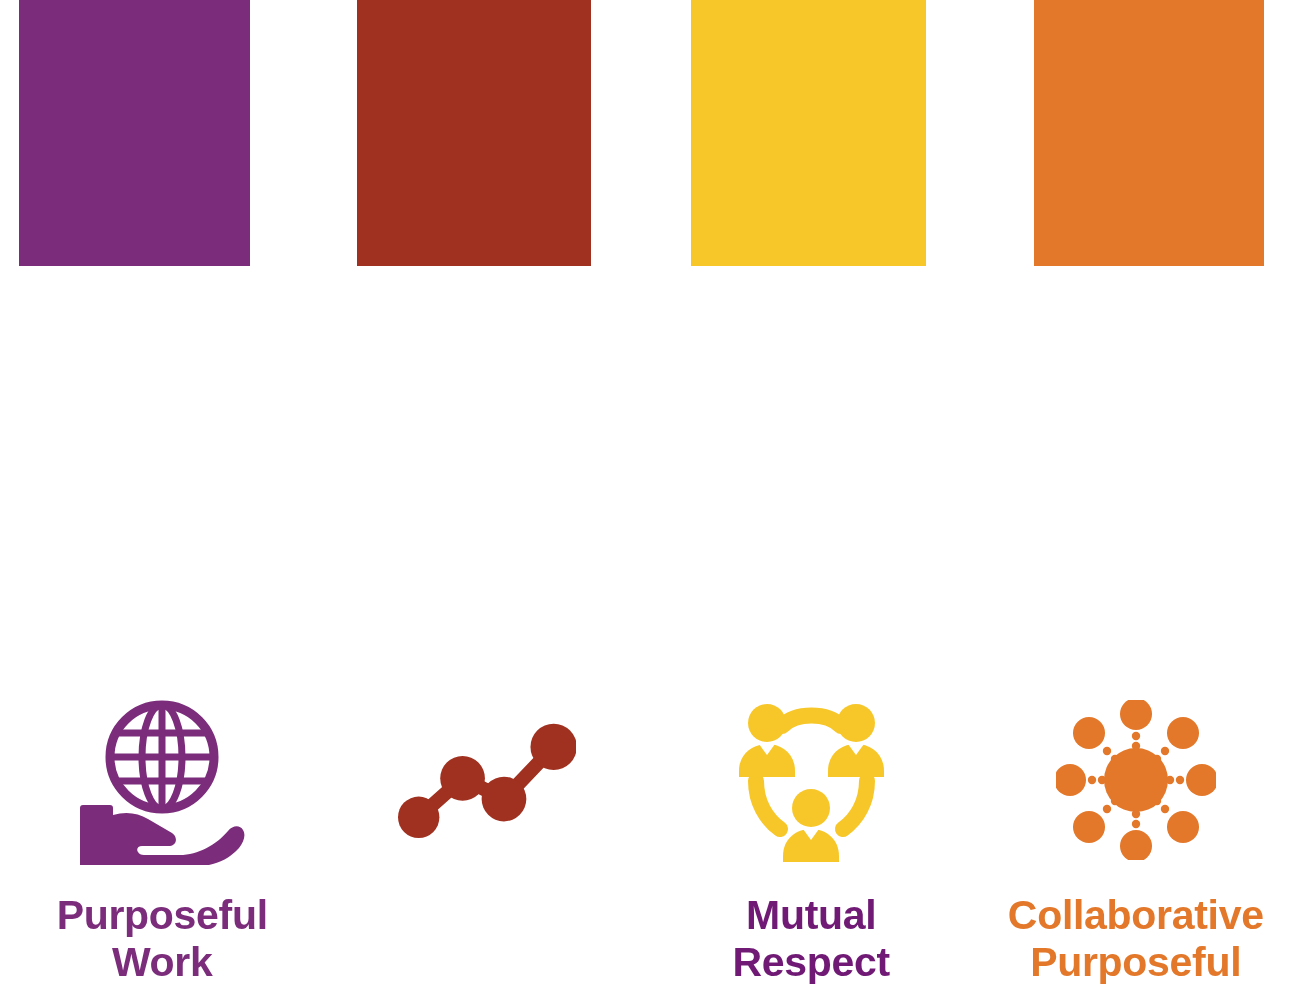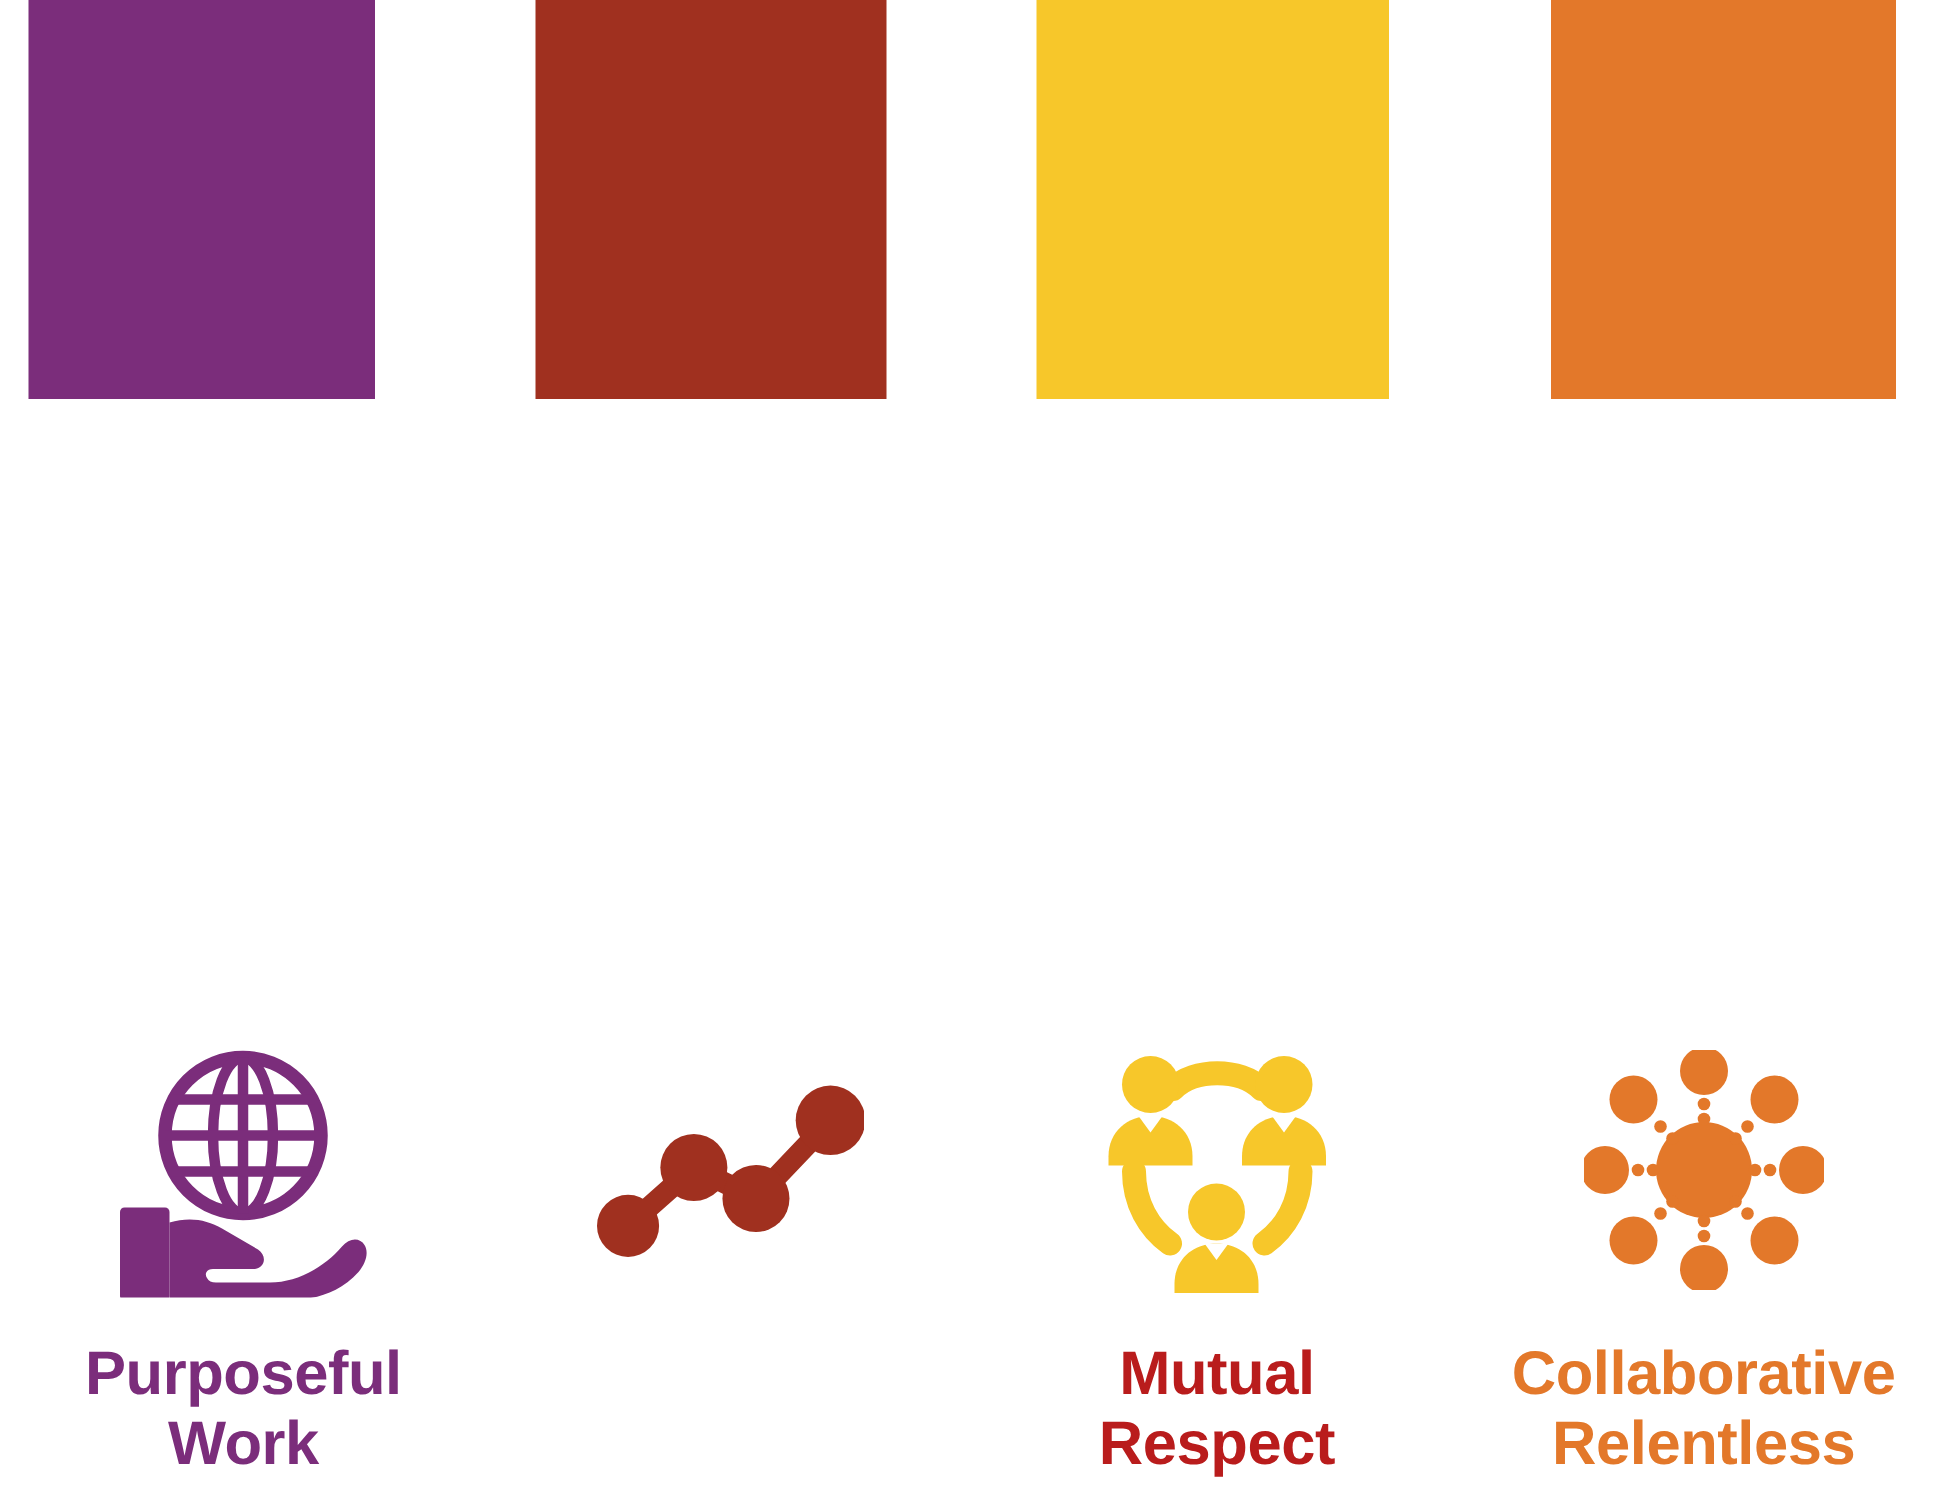--- a/index.html
+++ b/index.html
@@ -139,21 +139,21 @@
 
           <circle cx="122" cy="25" r="19" fill="#F7C72A"></circle>
           <path d="M94 73 C94 56 107 46 122 46 C137 46 150 56 150 73 L150 79 L94 79 Z" fill="#F7C72A"></path>
           <path d="M114 46 L122 57 L130 46 Z" fill="#ffffff"></path>
 
           <circle cx="77" cy="110" r="19" fill="#F7C72A"></circle>
           <path d="M49 158 C49 141 62 131 77 131 C92 131 105 141 105 158 L105 164 L49 164 Z" fill="#F7C72A"></path>
           <path d="M69 131 L77 142 L85 131 Z" fill="#ffffff"></path>
         </svg>
       </div>
-      <div class="label" style="color:#b91c1c;">Mutual
+      <div class="label" style="color:#701a75;">Mutual
 Respect</div>
     </div>
 
     <div class="column">
       <div class="icon-wrap">
         <svg width="160" height="160" viewBox="0 0 160 160" fill="none" aria-hidden="true">
 
           <circle cx="80" cy="80" r="32" fill="#E3782A"></circle>
 
           <circle cx="80" cy="14" r="16" fill="#E3782A"></circle>
@@ -179,17 +179,17 @@
           <circle cx="59" cy="59" r="4.2" fill="#E3782A"></circle>
           <circle cx="109" cy="51" r="4.2" fill="#E3782A"></circle>
           <circle cx="101" cy="59" r="4.2" fill="#E3782A"></circle>
           <circle cx="51" cy="109" r="4.2" fill="#E3782A"></circle>
           <circle cx="59" cy="101" r="4.2" fill="#E3782A"></circle>
           <circle cx="109" cy="109" r="4.2" fill="#E3782A"></circle>
           <circle cx="101" cy="101" r="4.2" fill="#E3782A"></circle>
         </svg>
       </div>
       <div class="label" style="color:#E3782A;">Collaborative
-Relentless</div>
+Purposeful</div>
     </div>
 
   </div>
 </div>
 
 </body></html>

